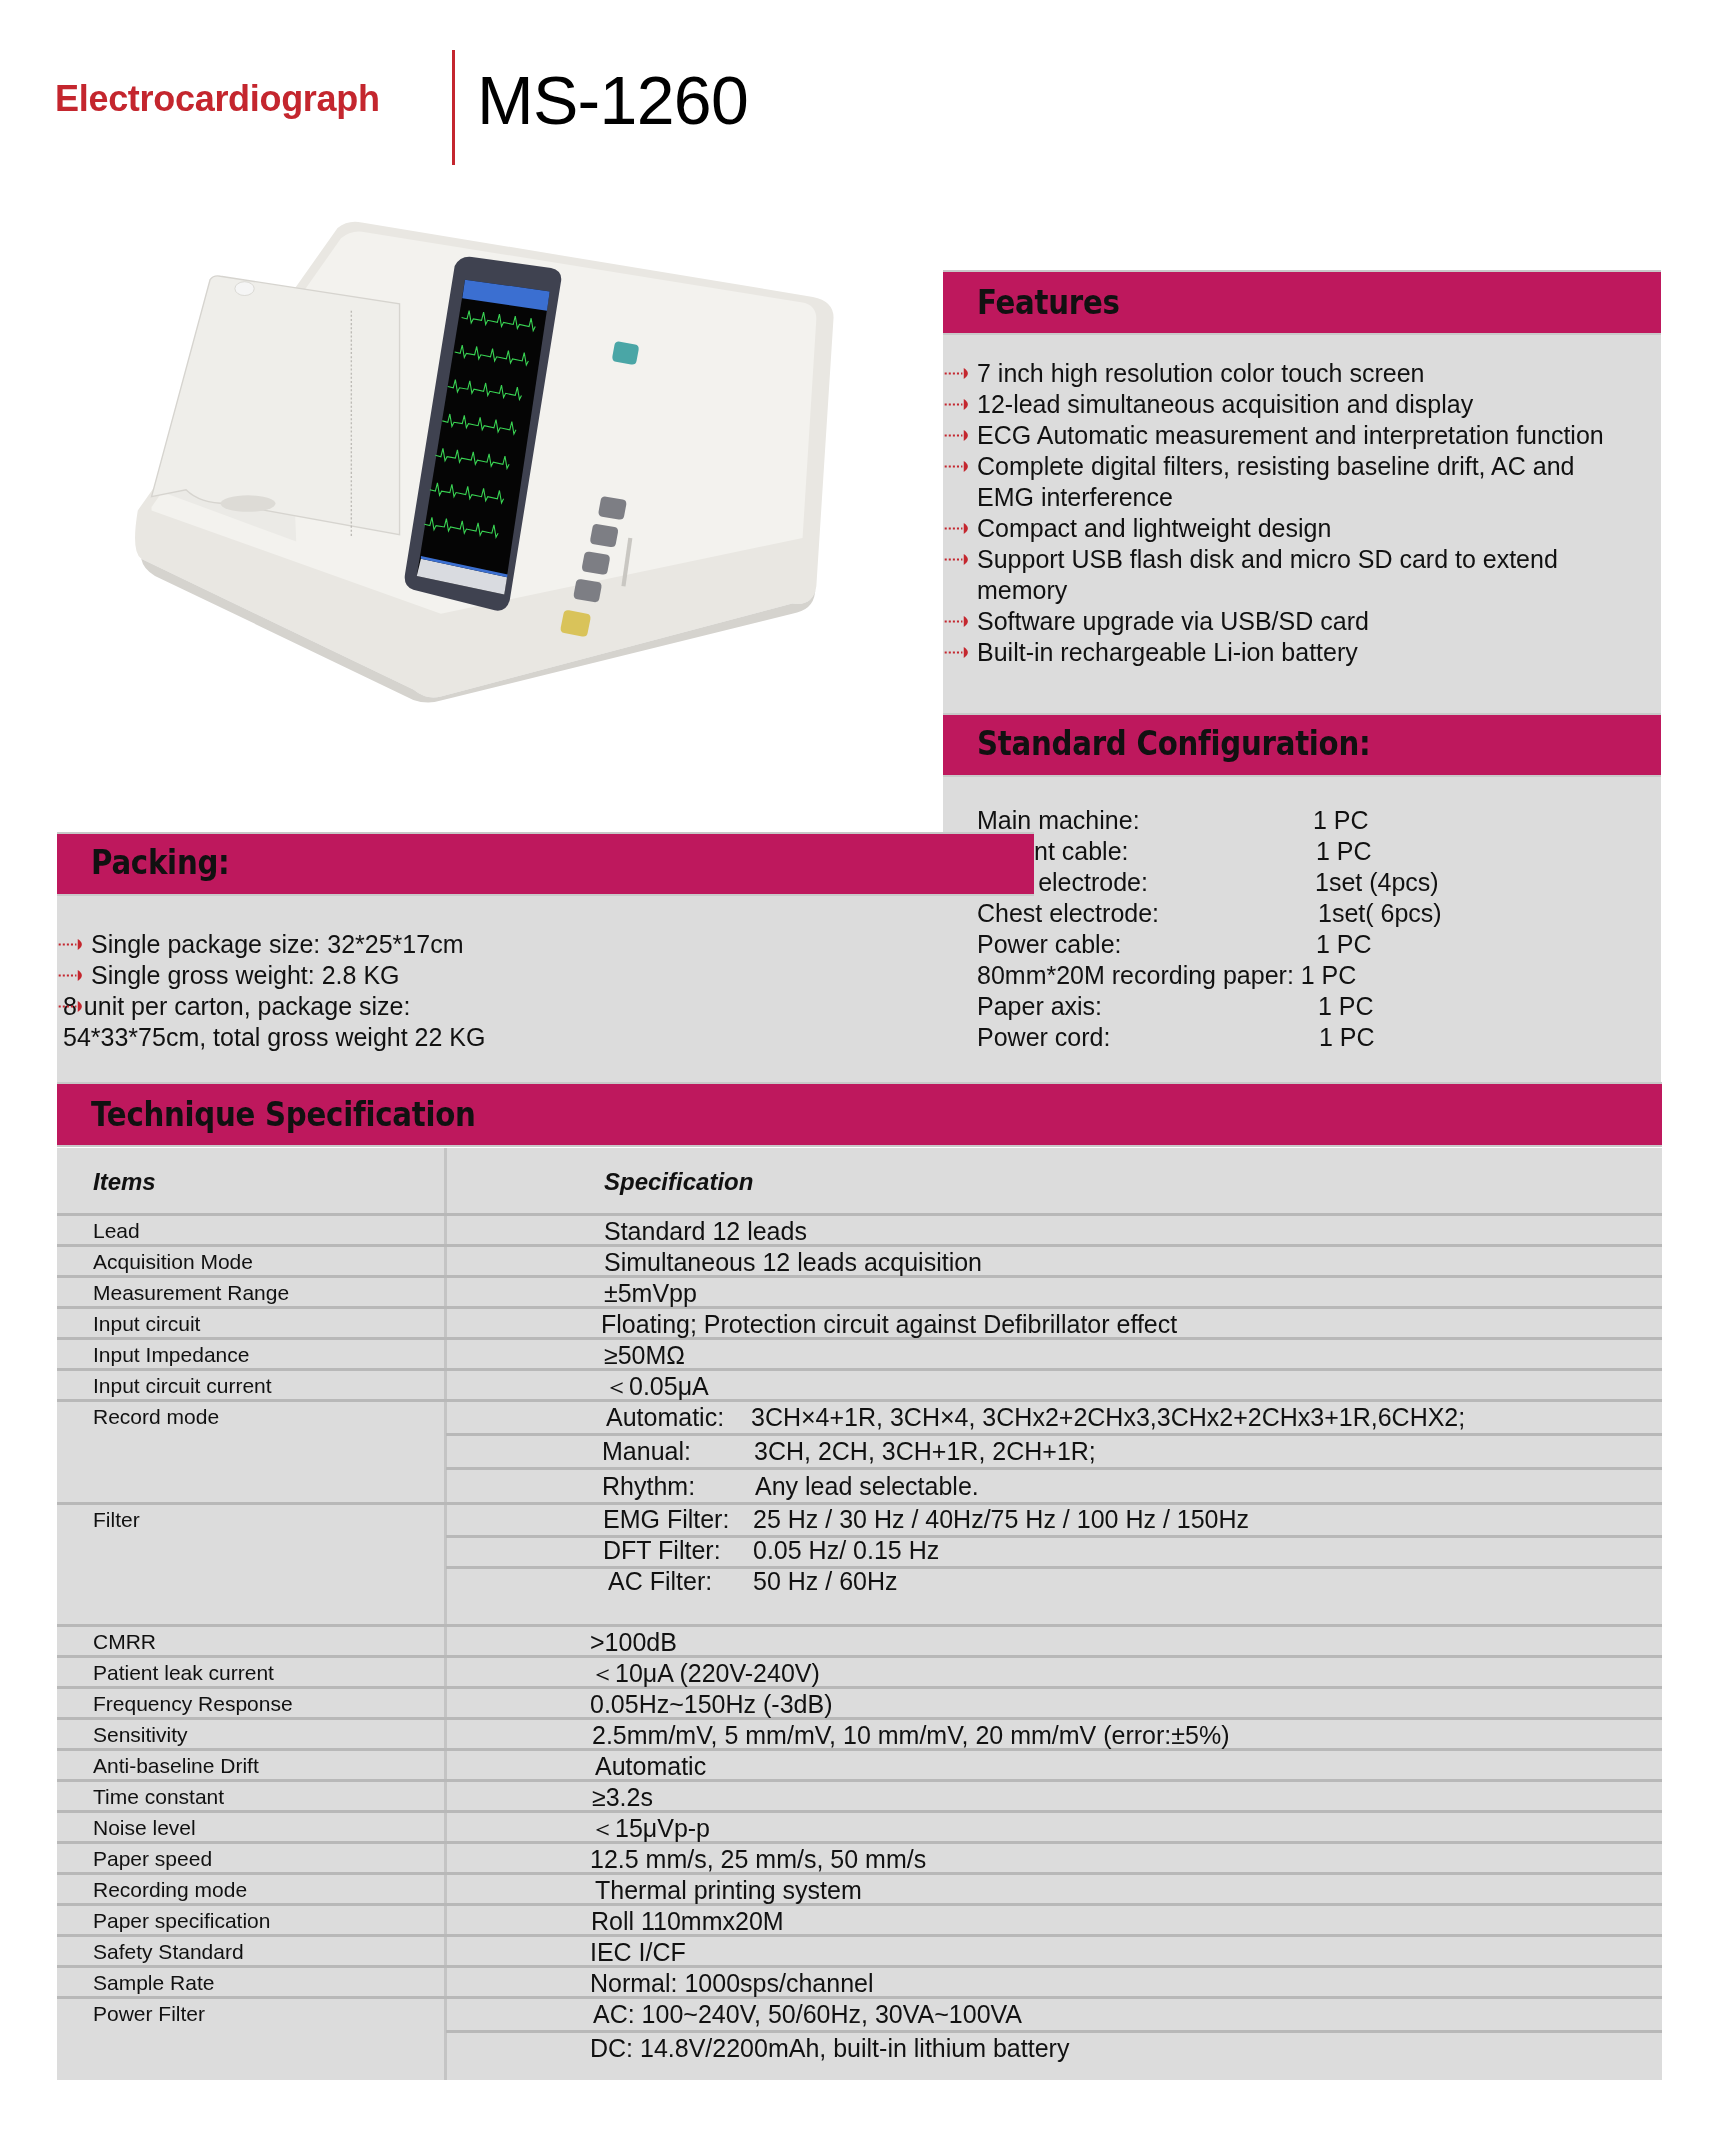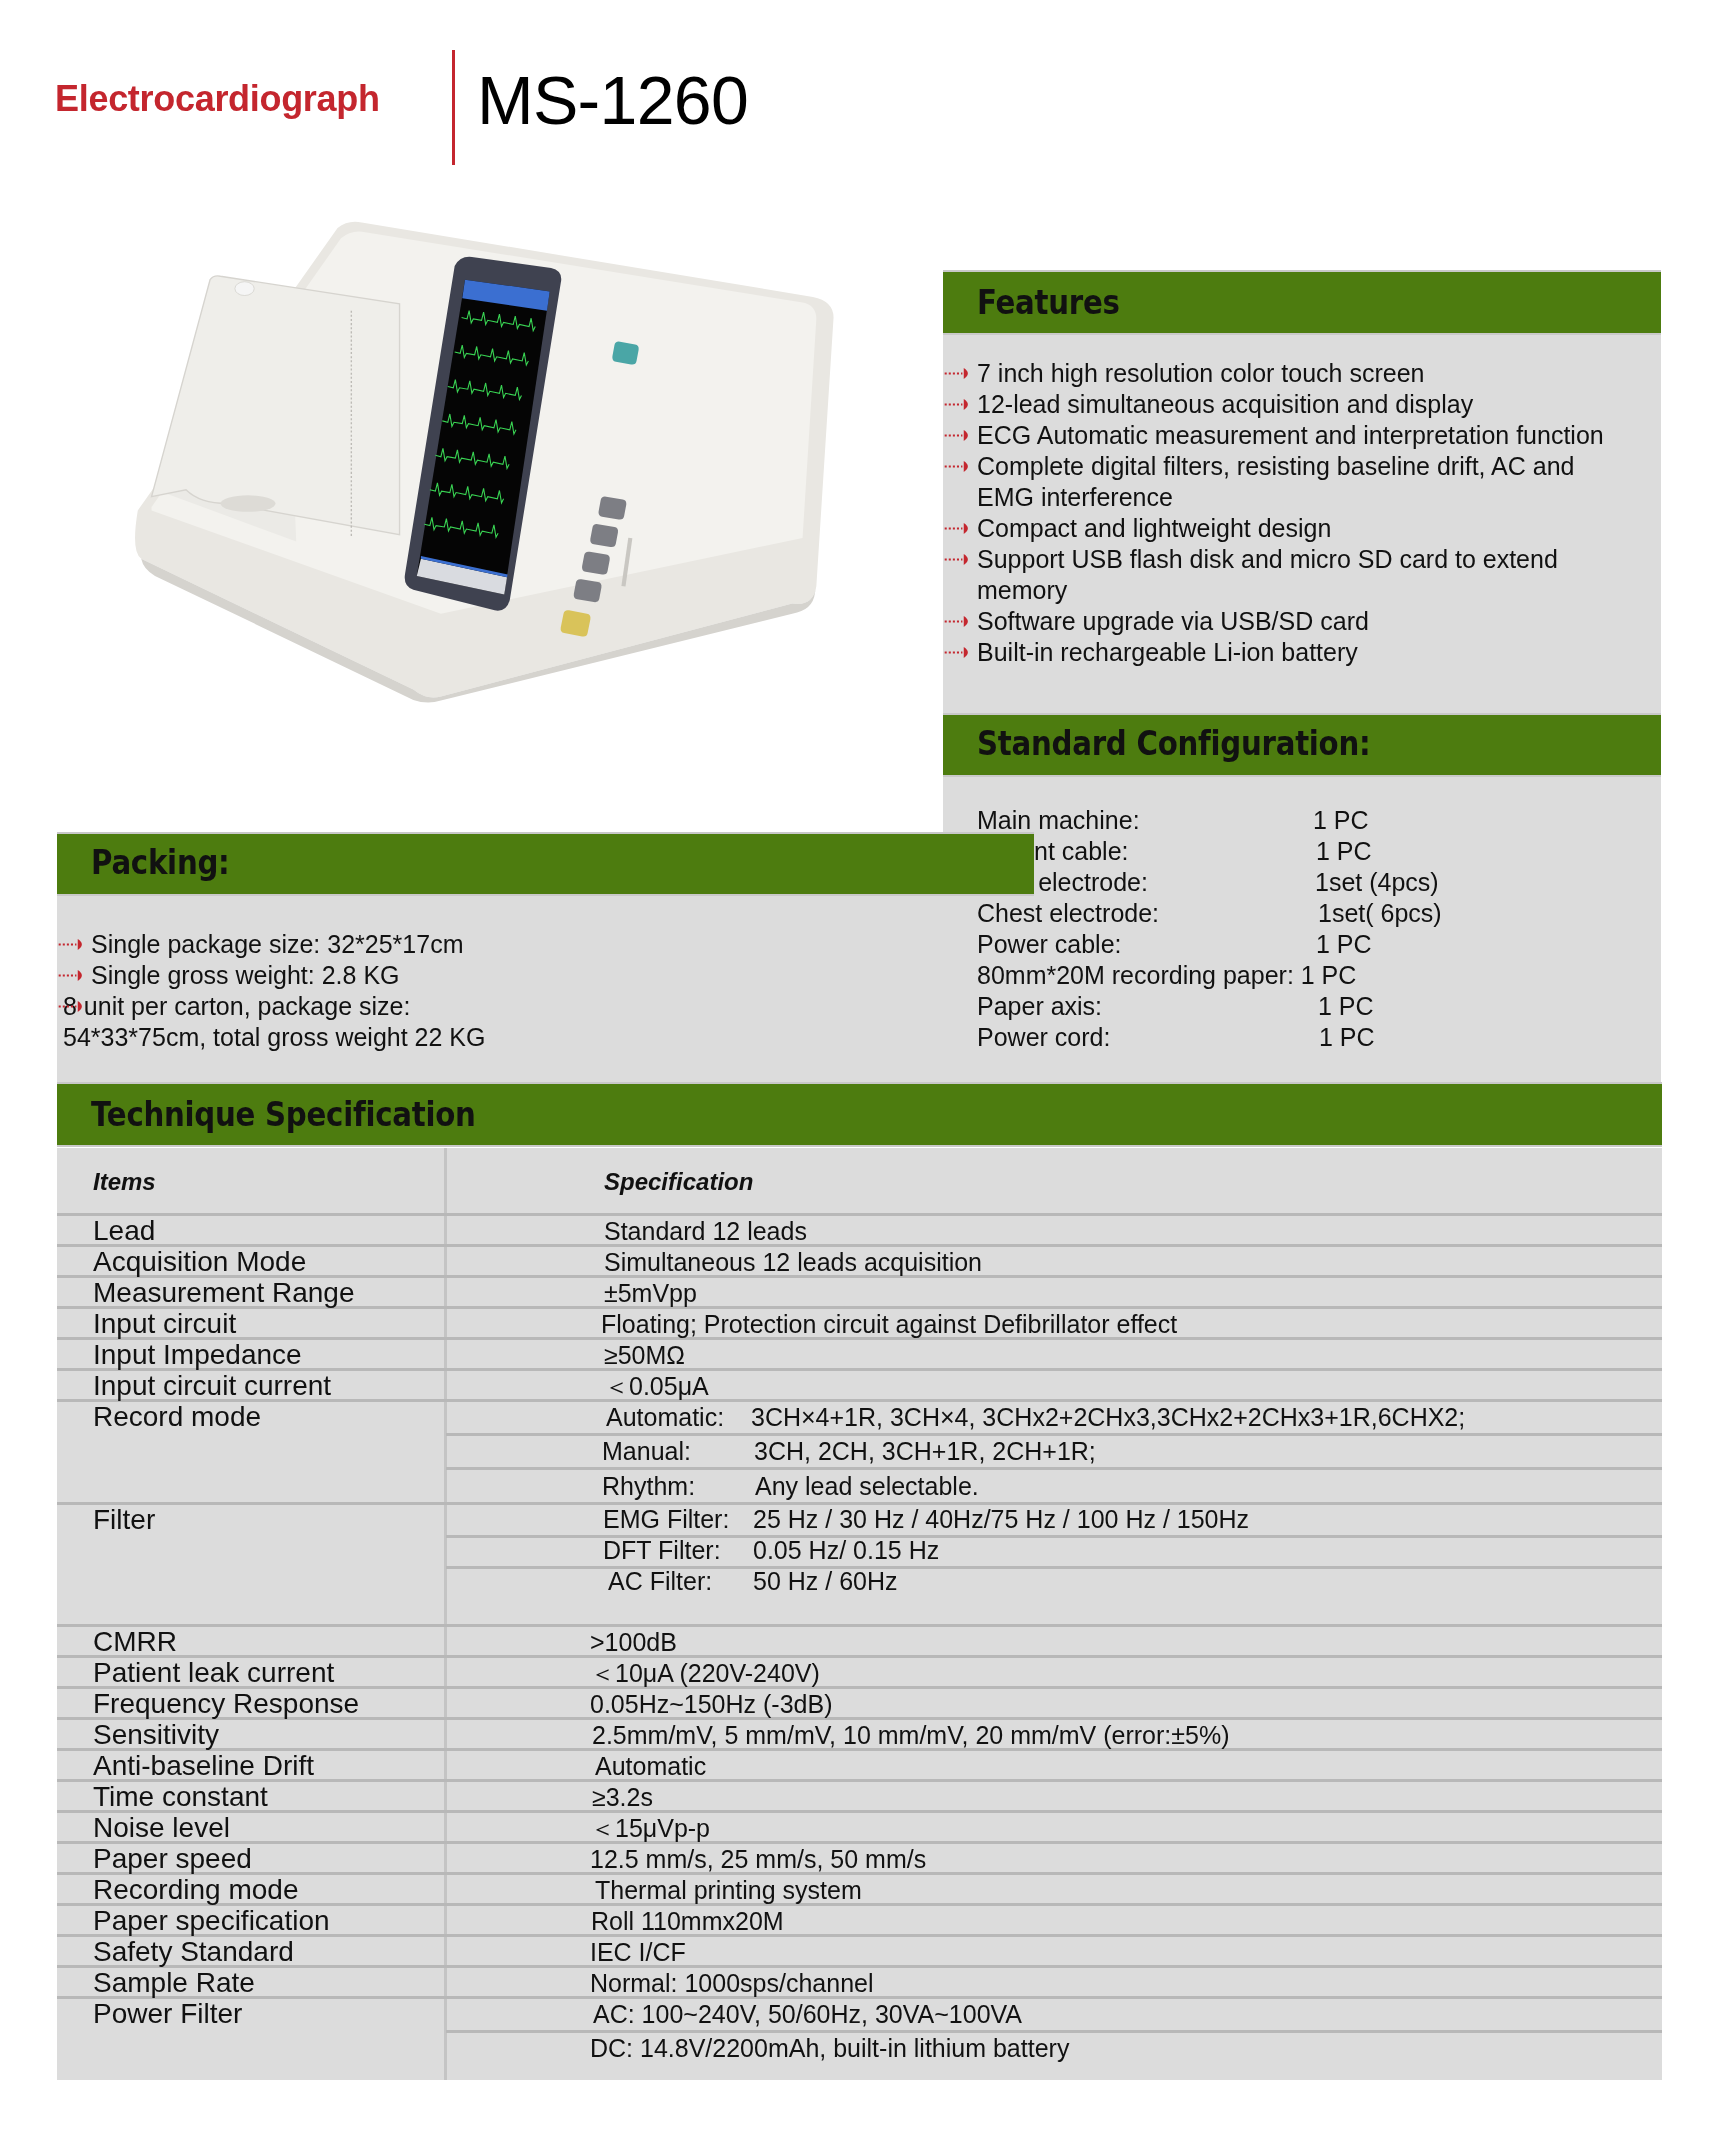--- a/index.html
+++ b/index.html
@@ -7,41 +7,41 @@
          font-family: "Liberation Sans", sans-serif; color: #111; }
   .abs { position: absolute; }
 
   
   .title-left { left: 55px; top: 69px; font-size: 36px; font-weight: bold; color: #c4262e; letter-spacing: -0.3px; margin-top: 9px; }
   .title-divider { left: 452px; top: 50px; width: 3.4px; height: 115px; background: #c4262e; }
   .title-right { left: 477px; top: 61px; font-size: 68px; color: #000000; letter-spacing: -0.7px; }
 
   
   .box-body { background: #dcdcdc; }
-  .box-head { background: #4d7c0f; border-top: 2.1px solid #c8c8c8; border-bottom: 2.8px solid #c9c9c9; box-sizing: border-box; }
+  .box-head { background: #be185d; border-top: 2.1px solid #c8c8c8; border-bottom: 2.8px solid #c9c9c9; box-sizing: border-box; }
   .head-text { position: absolute; left: 34px; font-size: 34px; font-weight: bold; color: #111; letter-spacing: -0.3px;
                font-family: "DejaVu Sans", sans-serif; transform: scaleX(0.86); transform-origin: left center; }
 
   
   .blist { position: absolute; margin: 0; padding: 0; list-style: none; font-size: 25px; line-height: 31px; }
   .blist li { position: relative; padding-left: 34px; }
   .bullet { position: absolute; left: 0; top: 8.3px; width: 32px; height: 15px; }
 
   
   .cfg { position: absolute; font-size: 25px; line-height: 31px; }
   .cfg-row { display: flex; }
   .cfg-label { width: 336px; white-space: nowrap; }
 
   
   .spec { position: absolute; left: 57px; top: 1148px; width: 1605px; background: #dcdcdc; }
   .spec-header { height: 68px; position: relative; border-bottom: 3.4px solid #b8b8b8; box-sizing: border-box; }
   .spec-row { position: relative; height: 31px; border-bottom: 3.4px solid #b8b8b8; box-sizing: border-box; }
   .spec-row.noline { border-bottom: none; }
   .col-divider { position: absolute; left: 387px; top: 0; width: 2.8px; height: 100%; background: #c4c4c4; }
-  .c-item { position: absolute; left: 36px; top: 0px; font-size: 28px; line-height: 30px; white-space: nowrap; }
+  .c-item { position: absolute; left: 36px; top: 0px; font-size: 21px; line-height: 30px; white-space: nowrap; }
   .c-spec { position: absolute; left: 547px; top: 0px; font-size: 25px; line-height: 30px; white-space: nowrap; }
   .c-label { display: inline-block; width: 152px; }
   .hdr-text { font-style: italic; font-weight: bold; top: 19.3px; font-size: 24px; }
   .sub-split { position: absolute; left: 389px; right: 0; height: 3.4px; background: #b8b8b8; }
 </style>
 </head>
 <body>
 
 <div class="abs title-left">Electrocardiograph</div>
 <div class="abs title-divider"></div>

